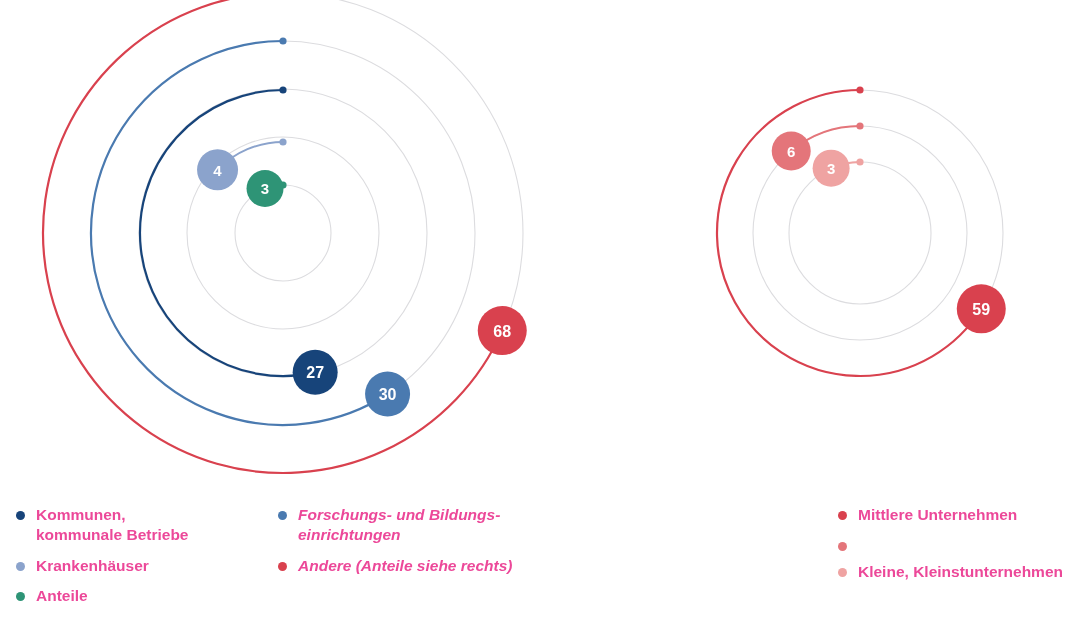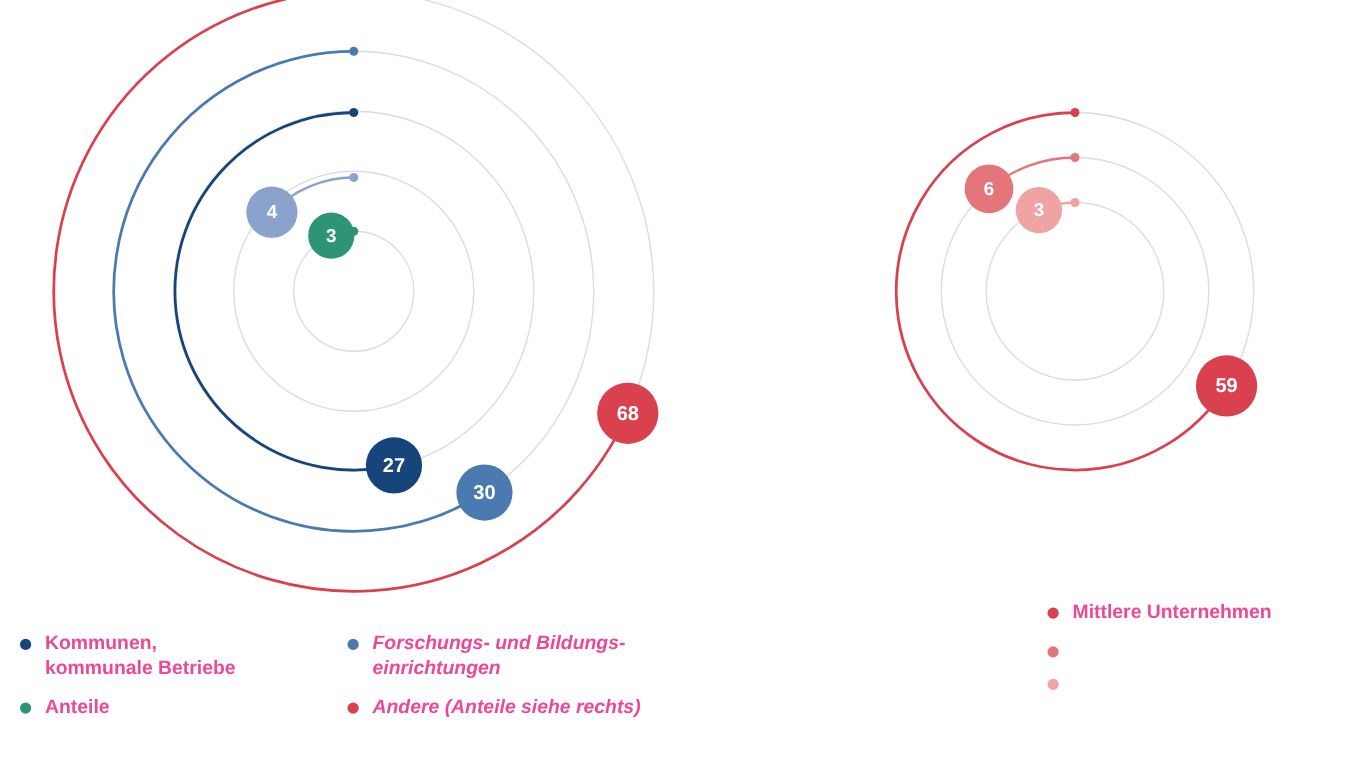--- a/index.html
+++ b/index.html
@@ -70,21 +70,21 @@
     flex: 0 0 9px;
     margin-top: 6px;
     margin-right: 11px;
   }
   .legend-text {
     white-space: pre-line;
     color: #ec4899;
   }
 
   #legend-left  { left: 16px;  top: 505px; width: 560px; height: 112px; }
-  #legend-right { left: 838px; top: 480px; width: 254px; height: 90px; }
+  #legend-right { left: 838px; top: 505px; width: 254px; height: 90px; }
 
   #legend-left .legend-col.col-a { left: 0px;   width: 260px; }
   #legend-left .legend-col.col-b { left: 262px; width: 290px; font-style: italic; }
   #legend-right .legend-col.col-a { left: 0px;  width: 254px; }
 </style>
 </head>
 <body>
 
 <div id="stage">
 
@@ -154,20 +154,24 @@
   </svg>
 
   <div class="legend" id="legend-left">
       <div class="legend-col col-a">
         <div class="legend-item">
           <span class="legend-dot" style="background: rgb(23, 68, 122);"></span>
           <span class="legend-text">Kommunen,
 kommunale Betriebe</span>
         </div>
         <div class="legend-item">
+          <span class="legend-dot" style="background: rgb(139, 163, 204);"></span>
+          <span class="legend-text">Krankenhäuser</span>
+        </div>
+        <div class="legend-item">
           <span class="legend-dot" style="background: rgb(46, 148, 118);"></span>
           <span class="legend-text">Anteile</span>
         </div>
       </div>
       <div class="legend-col col-b">
         <div class="legend-item">
           <span class="legend-dot" style="background: rgb(74, 122, 176);"></span>
           <span class="legend-text">Forschungs- und Bildungs-
 einrichtungen</span>
         </div>
@@ -181,17 +185,18 @@
       <div class="legend-col col-a">
         <div class="legend-item">
           <span class="legend-dot" style="background: rgb(217, 65, 78);"></span>
           <span class="legend-text">Mittlere Unternehmen</span>
         </div>
         <div class="legend-item">
           <span class="legend-dot" style="background: rgb(228, 117, 122);"></span>
         </div>
         <div class="legend-item">
           <span class="legend-dot" style="background: rgb(239, 163, 162);"></span>
+          <span class="legend-text">Kleine, Kleinstunternehmen</span>
         </div>
       </div>
     </div>
 
 </div>
 
 </body></html>

